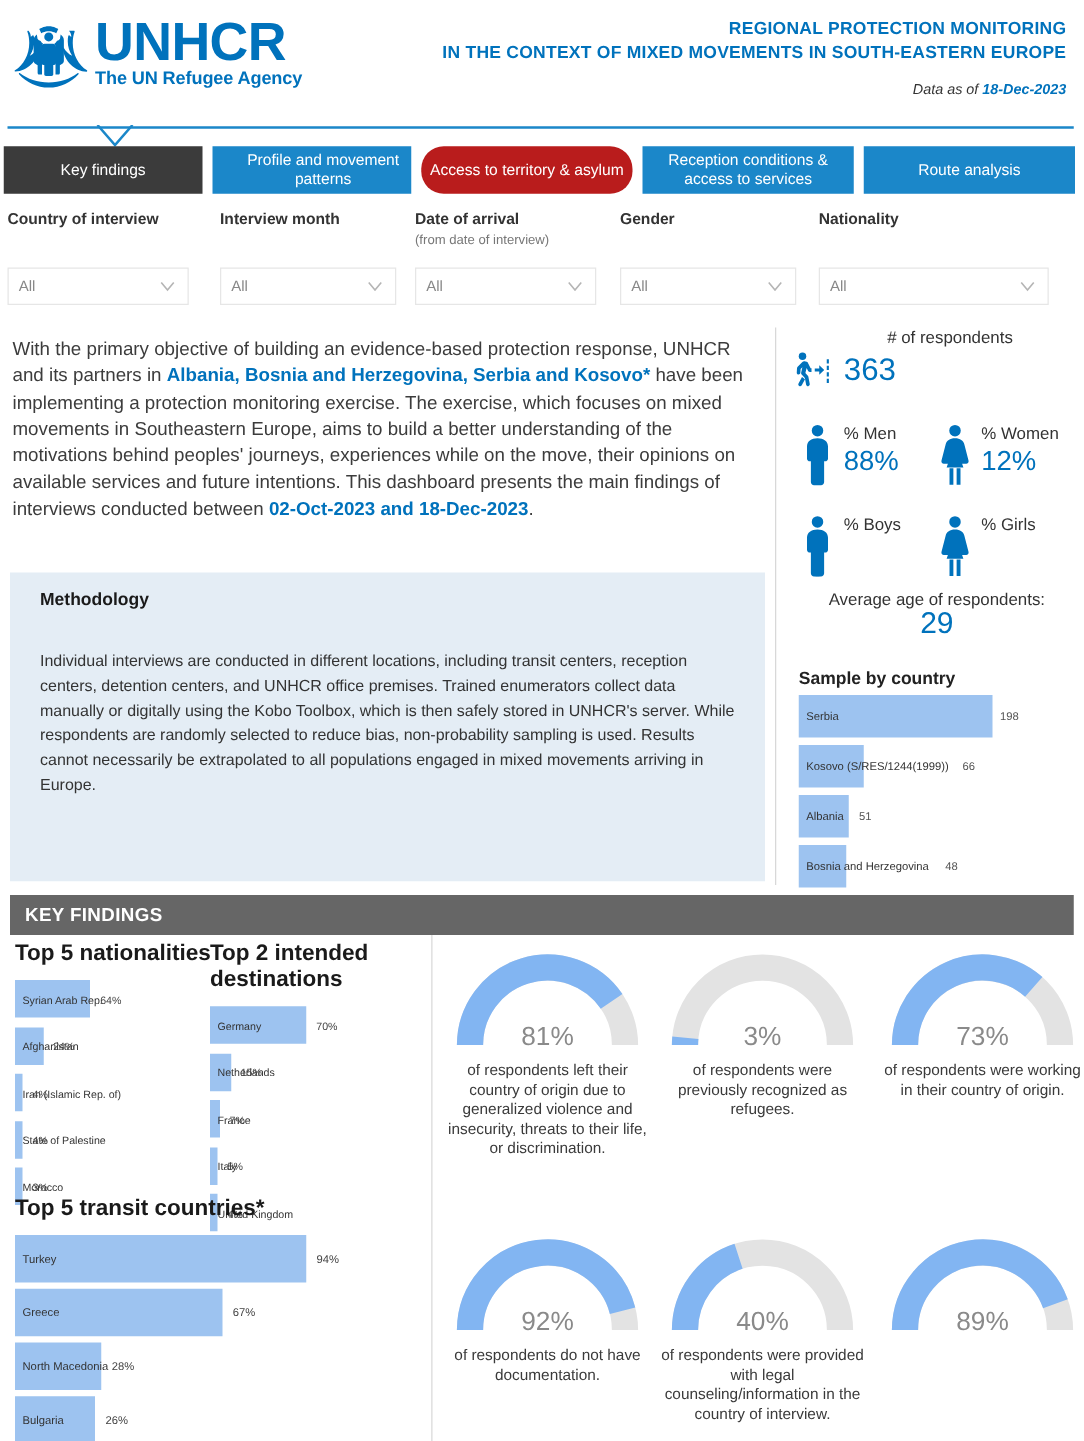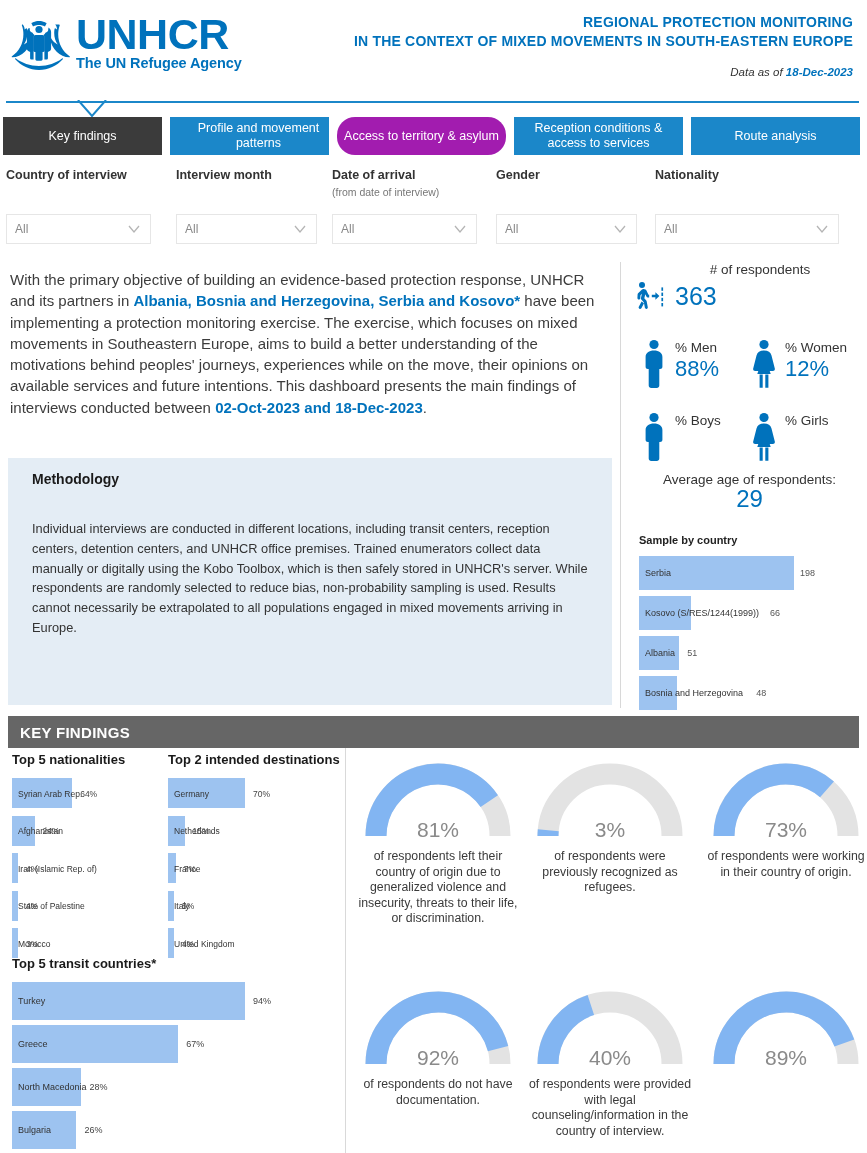--- a/index.html
+++ b/index.html
@@ -51,21 +51,21 @@
     display: flex; gap: 8px; align-items: stretch;
   }
   .tab {
     color: #ffffff; font-size: 12.5px; text-align: center;
     display: flex; align-items: center; justify-content: center;
     padding: 4px 6px; line-height: 1.2; height: 38px;
     cursor: pointer; user-select: none;
   }
   .tab.active { background: #3B3B3B; width: 159px; }
   .tab.t2 { background: #1B87C9; width: 159px; padding-left: 24px; }
-  .tab.t3 { background: #a21caf; width: 169px; border-radius: 18px; }
+  .tab.t3 { background: #b91c1c; width: 169px; border-radius: 18px; }
   .tab.t4 { background: #1B87C9; width: 169px; }
   .tab.t5 { background: #1B87C9; width: 169px; }
 
   
   .filters { position: absolute; left: 0; top: 168px; width: 867px; height: 90px; }
   .filter { position: absolute; top: 0; }
   .filter-label { font-size: 12.5px; font-weight: bold; color: #333; white-space: nowrap; }
   .filter-sublabel { font-size: 10.5px; color: #777; margin-top: 4px; white-space: nowrap; }
   .filter-select {
     margin-top: 6px; height: 30px; border: 1px solid #e6e6e6; background: #fff;
@@ -125,21 +125,21 @@
   .g-value { font-size: 22px; color: #0072BC; line-height: 1.05; margin-top: 1px; }
 
   .avg-age {
     position: absolute; left: 10px; top: 210px; width: 237px; text-align: center;
   }
   .avg-age-label { font-size: 13.5px; color: #333; }
   .avg-age-value { font-size: 24px; color: #0072BC; margin-top: -2px; }
 
   .sample-title {
     position: absolute; left: 18px; top: 272px;
-    font-size: 11px; font-weight: bold; color: #222;
+    font-size: 14px; font-weight: bold; color: #222;
   }
   .sample-chart { position: absolute; left: 18px; top: 294px; width: 224px; }
   .sbar-row { position: relative; margin-bottom: 6px; }
   .sbar {
     background: #9DC3F0; height: 34px; display: flex; align-items: center;
     padding-left: 6px;
   }
   .sbar-label {
     font-size: 9px; color: #333; white-space: nowrap; position: absolute;
     left: 6px; top: 50%; transform: translateY(-50%);
@@ -158,21 +158,21 @@
     color: #fff; font-size: 15px; font-weight: bold;
     letter-spacing: 0.3px; margin-left: 12px;
   }
 
   
   .kf-left { position: absolute; left: 8px; top: 752px; width: 337px; height: 401px; }
   .kf-divider {
     position: absolute; left: 345px; top: 748px; width: 1px; height: 405px;
     background: #d9d9d9;
   }
-  .bars-title { font-size: 13px; font-weight: bold; color: #1a1a1a; }
+  .bars-title { font-size: 18px; font-weight: bold; color: #1a1a1a; }
   .bcol { position: absolute; top: 0; }
   .bcol.c1 { left: 4px; width: 160px; }
   .bcol.c2 { left: 160px; width: 180px; }
   .bar-row { position: relative; height: 38px; margin-top: 0; }
   .bar {
     background: #9DC3F0; height: 30px; position: absolute; left: 0; top: 3px;
   }
   .bar-label {
     position: absolute; left: 6px; top: 50%; transform: translateY(-50%);
     font-size: 8.5px; color: #333; white-space: nowrap;

